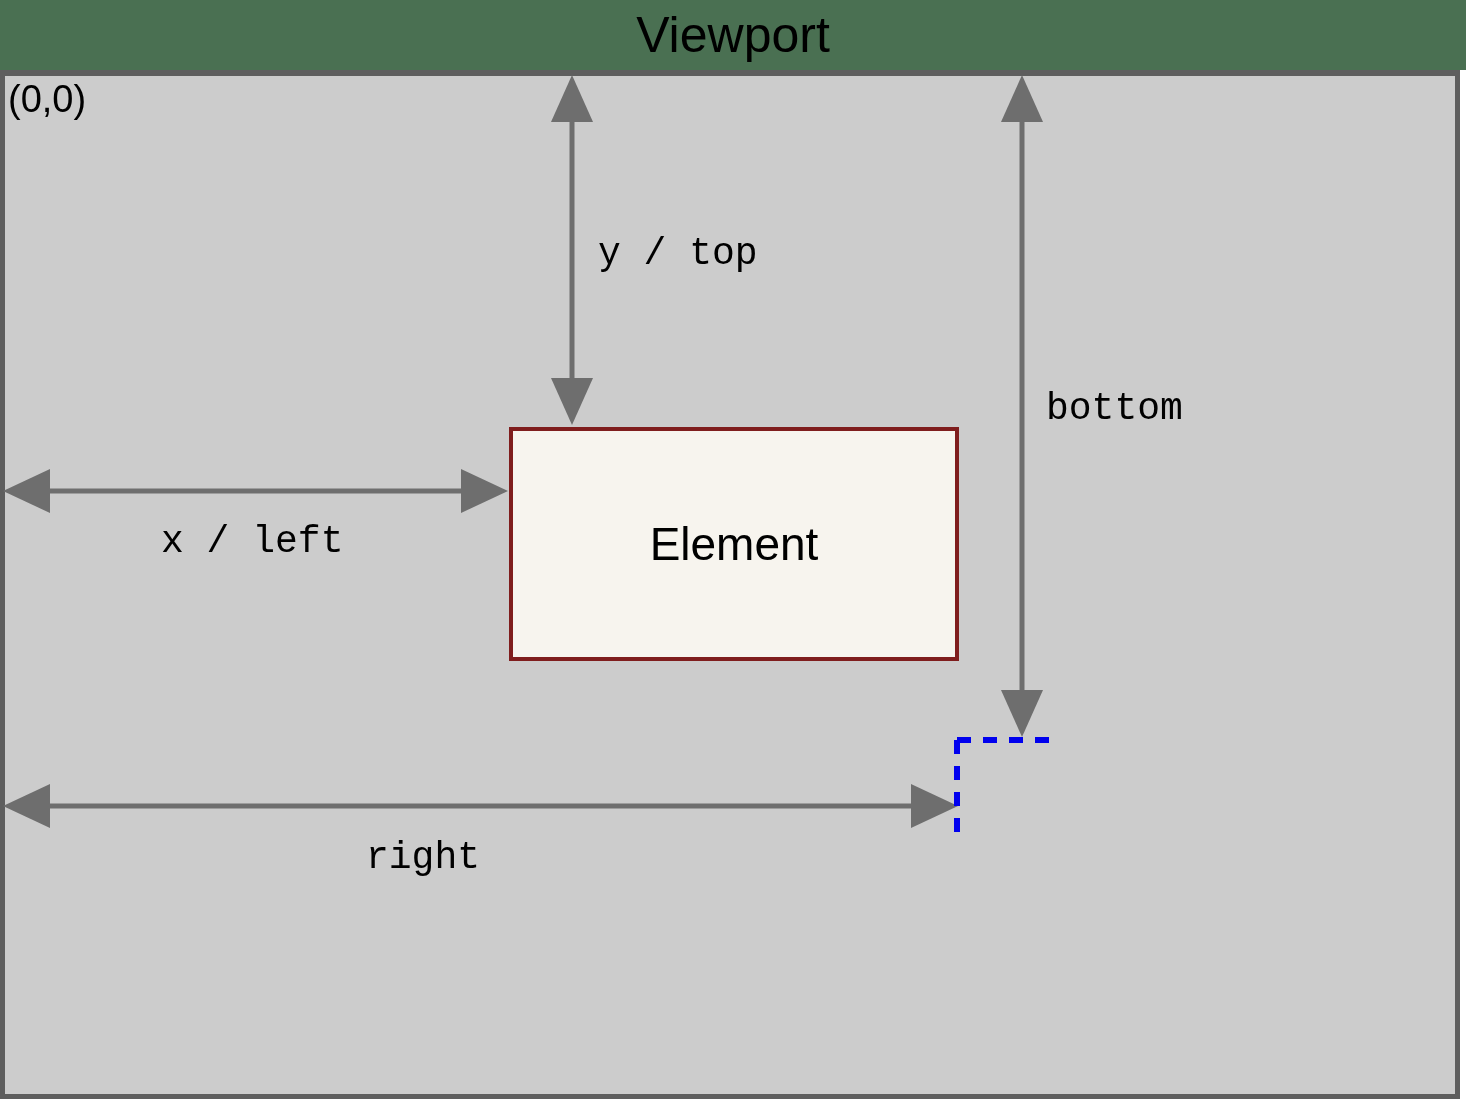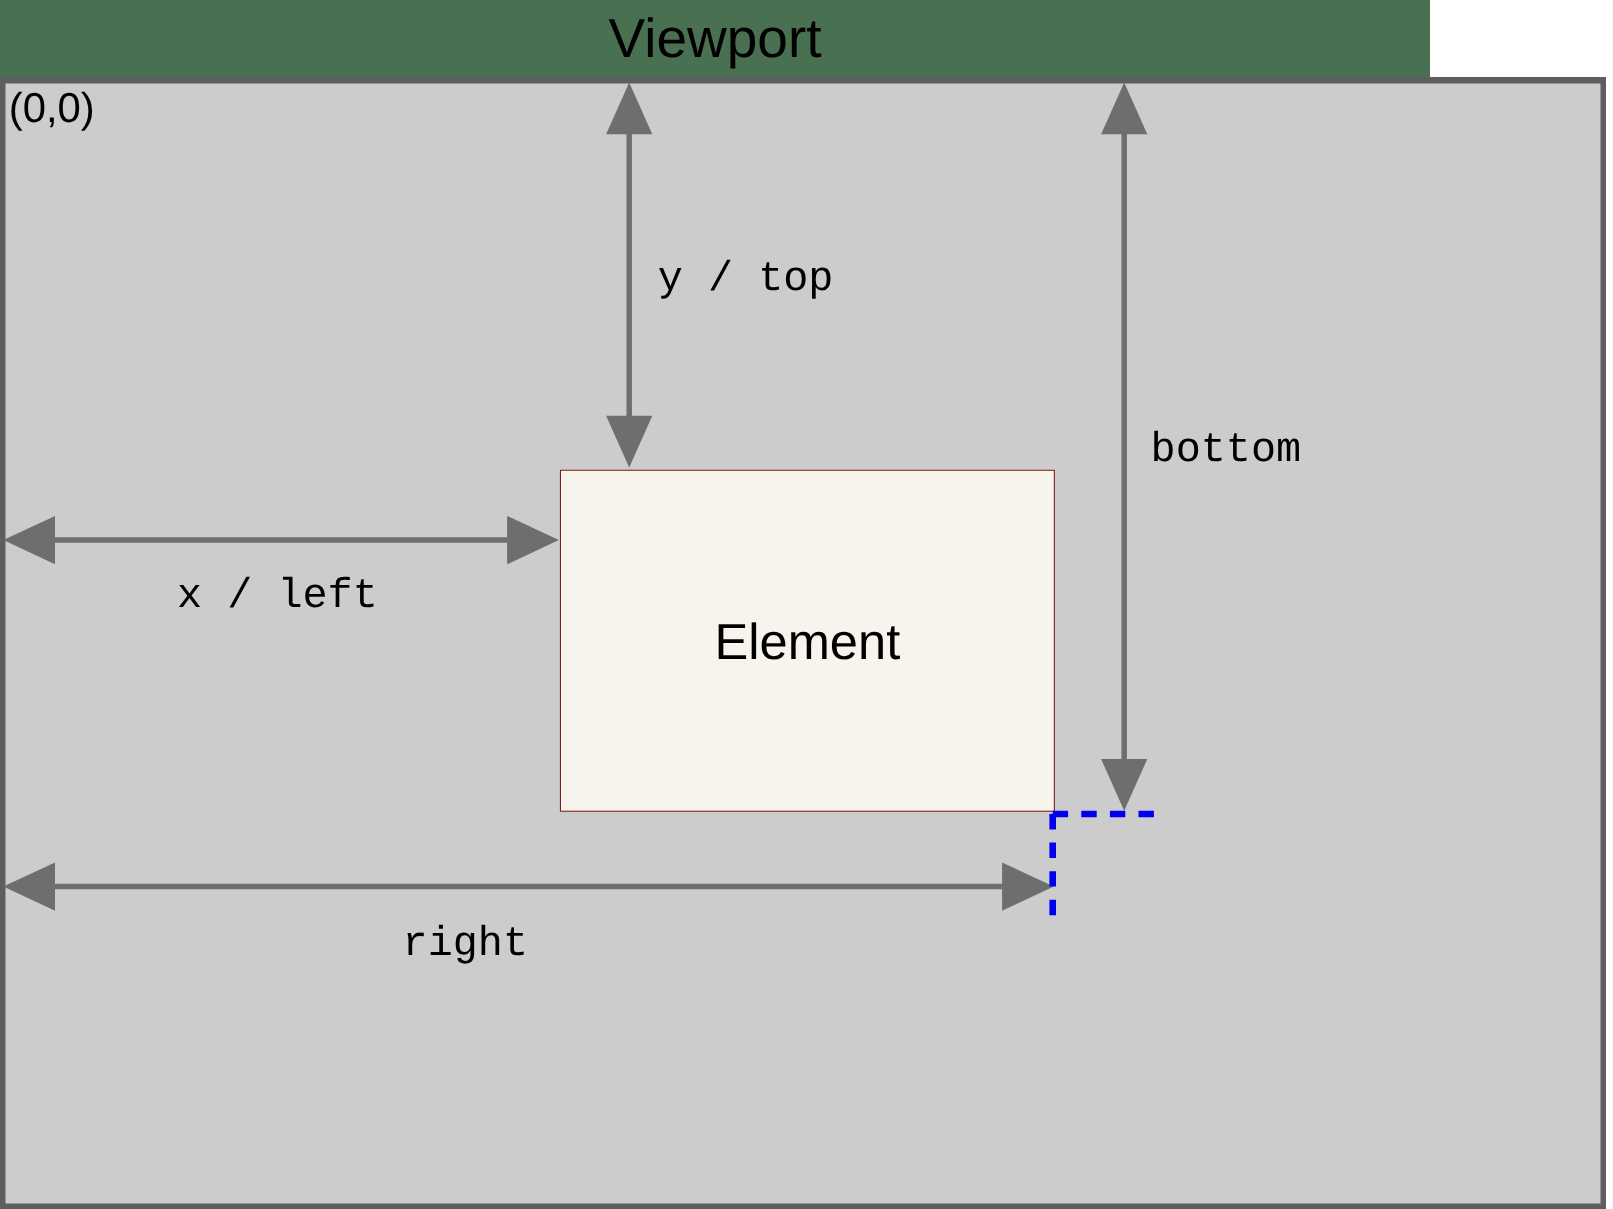--- a/index.html
+++ b/index.html
@@ -15,21 +15,21 @@
     width: 1466px;
     height: 1099px;
     overflow: hidden;
     background: #ffffff;
   }
   
   #viewport-header {
     position: absolute;
     left: 0;
     top: 0;
-    width: 1300px;
+    width: 1466px;
     height: 70px;
     background: #4a7052;
     display: flex;
     align-items: center;
     justify-content: center;
   }
   #viewport-title {
     font-family: "Liberation Sans", sans-serif;
     font-size: 50px;
     line-height: 1;
@@ -58,24 +58,24 @@
     line-height: 1;
     color: #000000;
     white-space: nowrap;
   }
   
   #element-box {
     position: absolute;
     left: 509px;
     top: 427px;
     width: 450px;
-    height: 311px;
+    height: 234px;
     box-sizing: border-box;
     background: #f7f4ee;
-    border: 1px solid #7f1d1d;
+    border: 4px solid #7f1d1d;
     display: flex;
     align-items: center;
     justify-content: center;
   }
   #element-label {
     font-family: "Liberation Sans", sans-serif;
     font-size: 46px;
     line-height: 1;
     color: #000000;
     white-space: nowrap;

